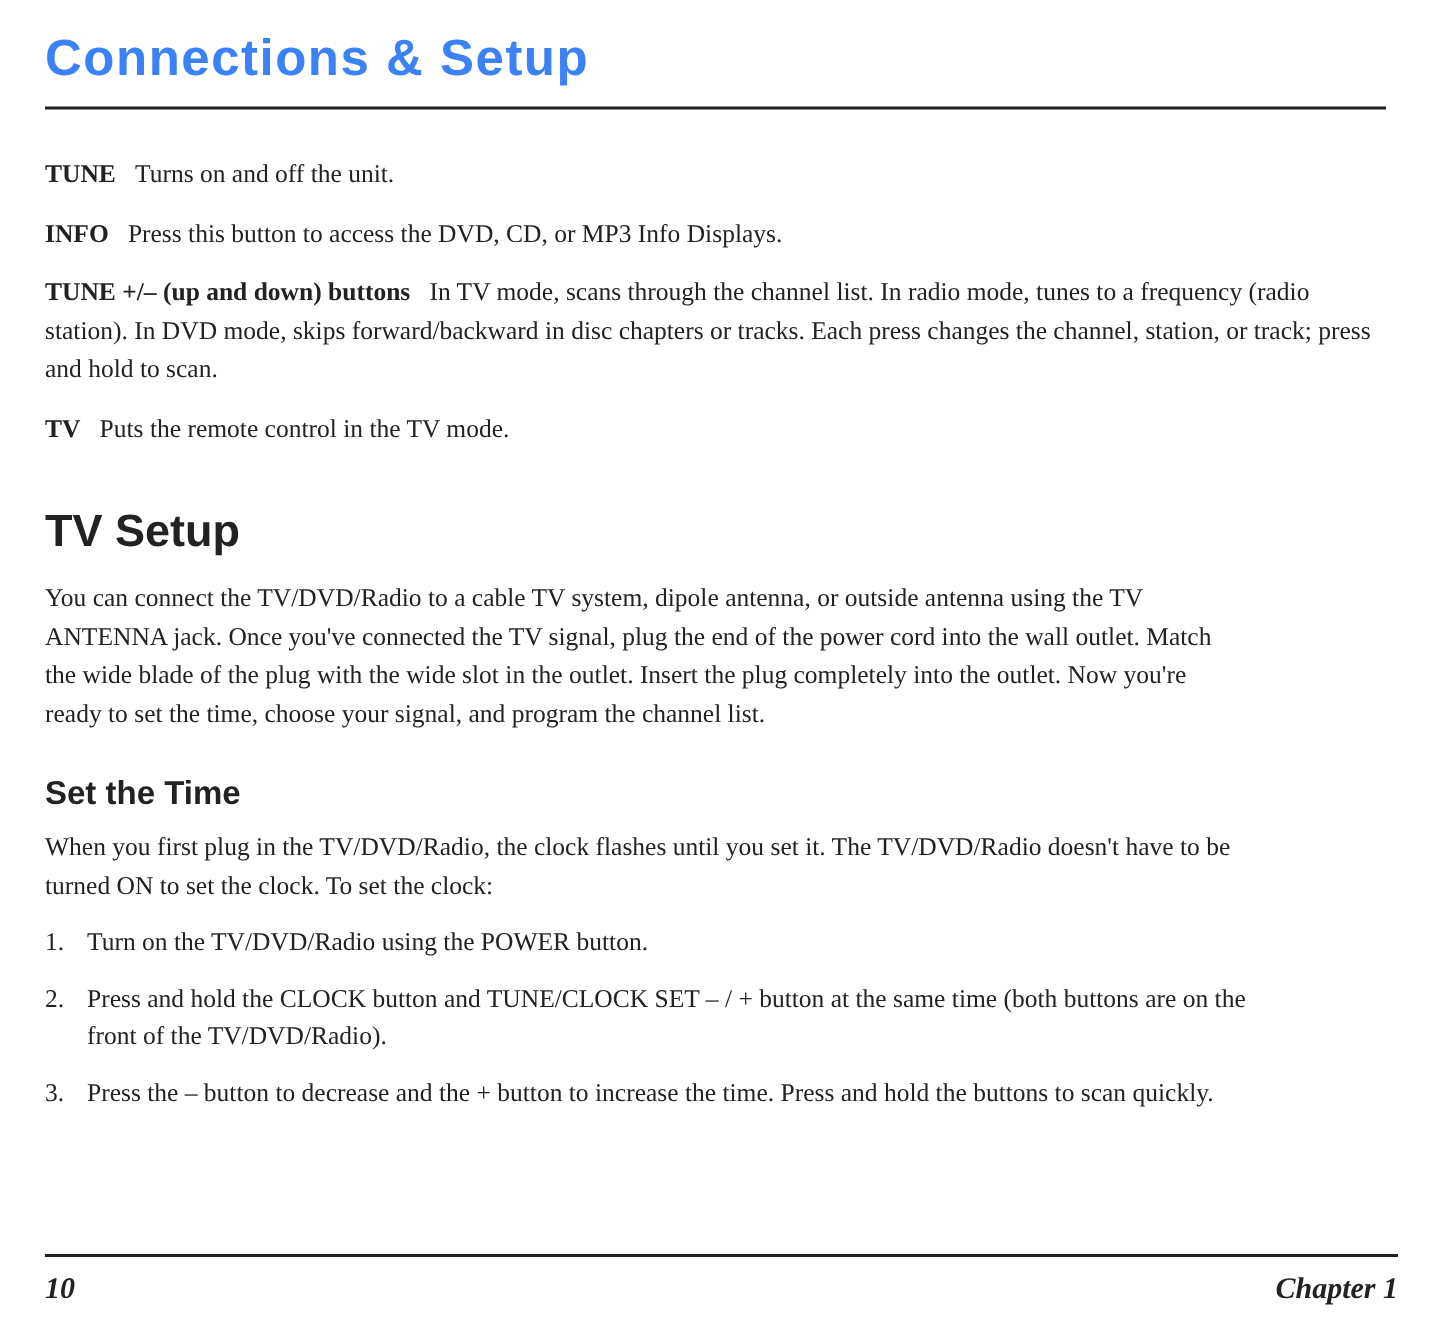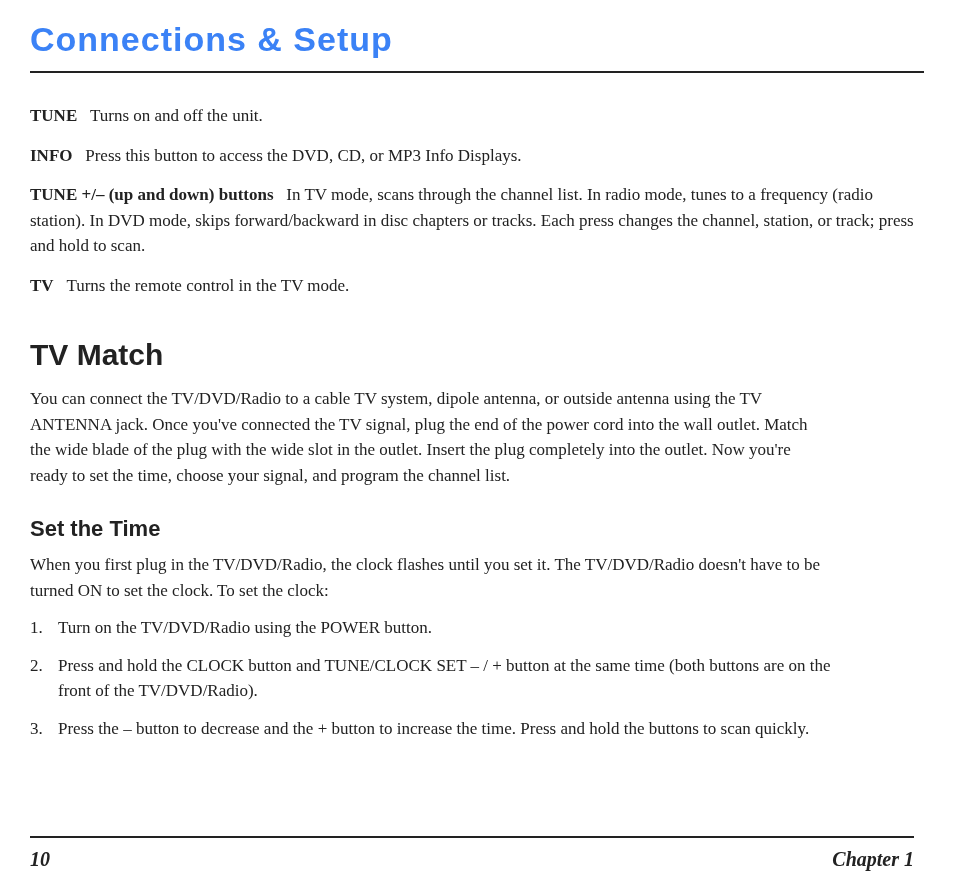--- a/index.html
+++ b/index.html
@@ -80,21 +80,21 @@
     .ordered-list li::before {
       content: counter(item) ".";
       position: absolute;
       left: 0;
       top: 0;
     }
     .footer {
       position: absolute;
       bottom: 22px;
       left: 30px;
-      right: 40px;
+      right: 22px;
     }
     .footer-rule {
       border: none;
       border-top: 2px solid #222;
       margin-bottom: 10px;
     }
     .footer-row {
       display: flex;
       justify-content: space-between;
       font-family: Georgia, 'Times New Roman', serif;
@@ -113,25 +113,25 @@
   <p class="def-item">
     <span class="def-term">TUNE</span>&nbsp;&nbsp;&nbsp;<span>Turns on and off the unit.</span>
   </p>
   <p class="def-item">
     <span class="def-term">INFO</span>&nbsp;&nbsp;&nbsp;<span>Press this button to access the DVD, CD, or MP3 Info Displays.</span>
   </p>
   <p class="def-item">
     <span class="def-term">TUNE +/– (up and down) buttons</span>&nbsp;&nbsp;&nbsp;<span>In TV mode, scans through the channel list. In radio mode, tunes to a frequency (radio station). In DVD mode, skips forward/backward in disc chapters or tracks.  Each press changes the channel, station, or track; press and hold to scan.</span>
   </p>
   <p class="def-item">
-    <span class="def-term">TV</span>&nbsp;&nbsp;&nbsp;<span>Turns the remote control in the TV mode.</span>
+    <span class="def-term">TV</span>&nbsp;&nbsp;&nbsp;<span>Puts the remote control in the TV mode.</span>
   </p>
 </div>
 
-<h2 class="section-title">TV Match</h2>
+<h2 class="section-title">TV Setup</h2>
 <p class="section-para">You can connect the TV/DVD/Radio to a cable TV system, dipole antenna, or outside antenna using the TV ANTENNA jack. Once you've connected the TV signal, plug the end of the power cord into the wall outlet. Match the wide blade of the plug with the wide slot in the outlet. Insert the plug completely into the outlet. Now you're ready to set the time, choose your signal, and program the channel list.</p>
 
 <h3 class="subsection-title">Set the Time</h3>
 <p class="section-para" style="margin-bottom:12px;">When you first plug in the TV/DVD/Radio, the clock flashes until you set it. The TV/DVD/Radio doesn't have to be turned ON to set the clock. To set the clock:</p>
 
 <ol class="ordered-list">
   <li>Turn on the TV/DVD/Radio using the POWER button.</li>
   <li>Press and hold the CLOCK button and TUNE/CLOCK SET – / + button at the same time (both buttons are on the front of the TV/DVD/Radio).</li>
   <li>Press the – button to decrease and the + button to increase the time.  Press and hold the buttons to scan quickly.</li>
 </ol>

